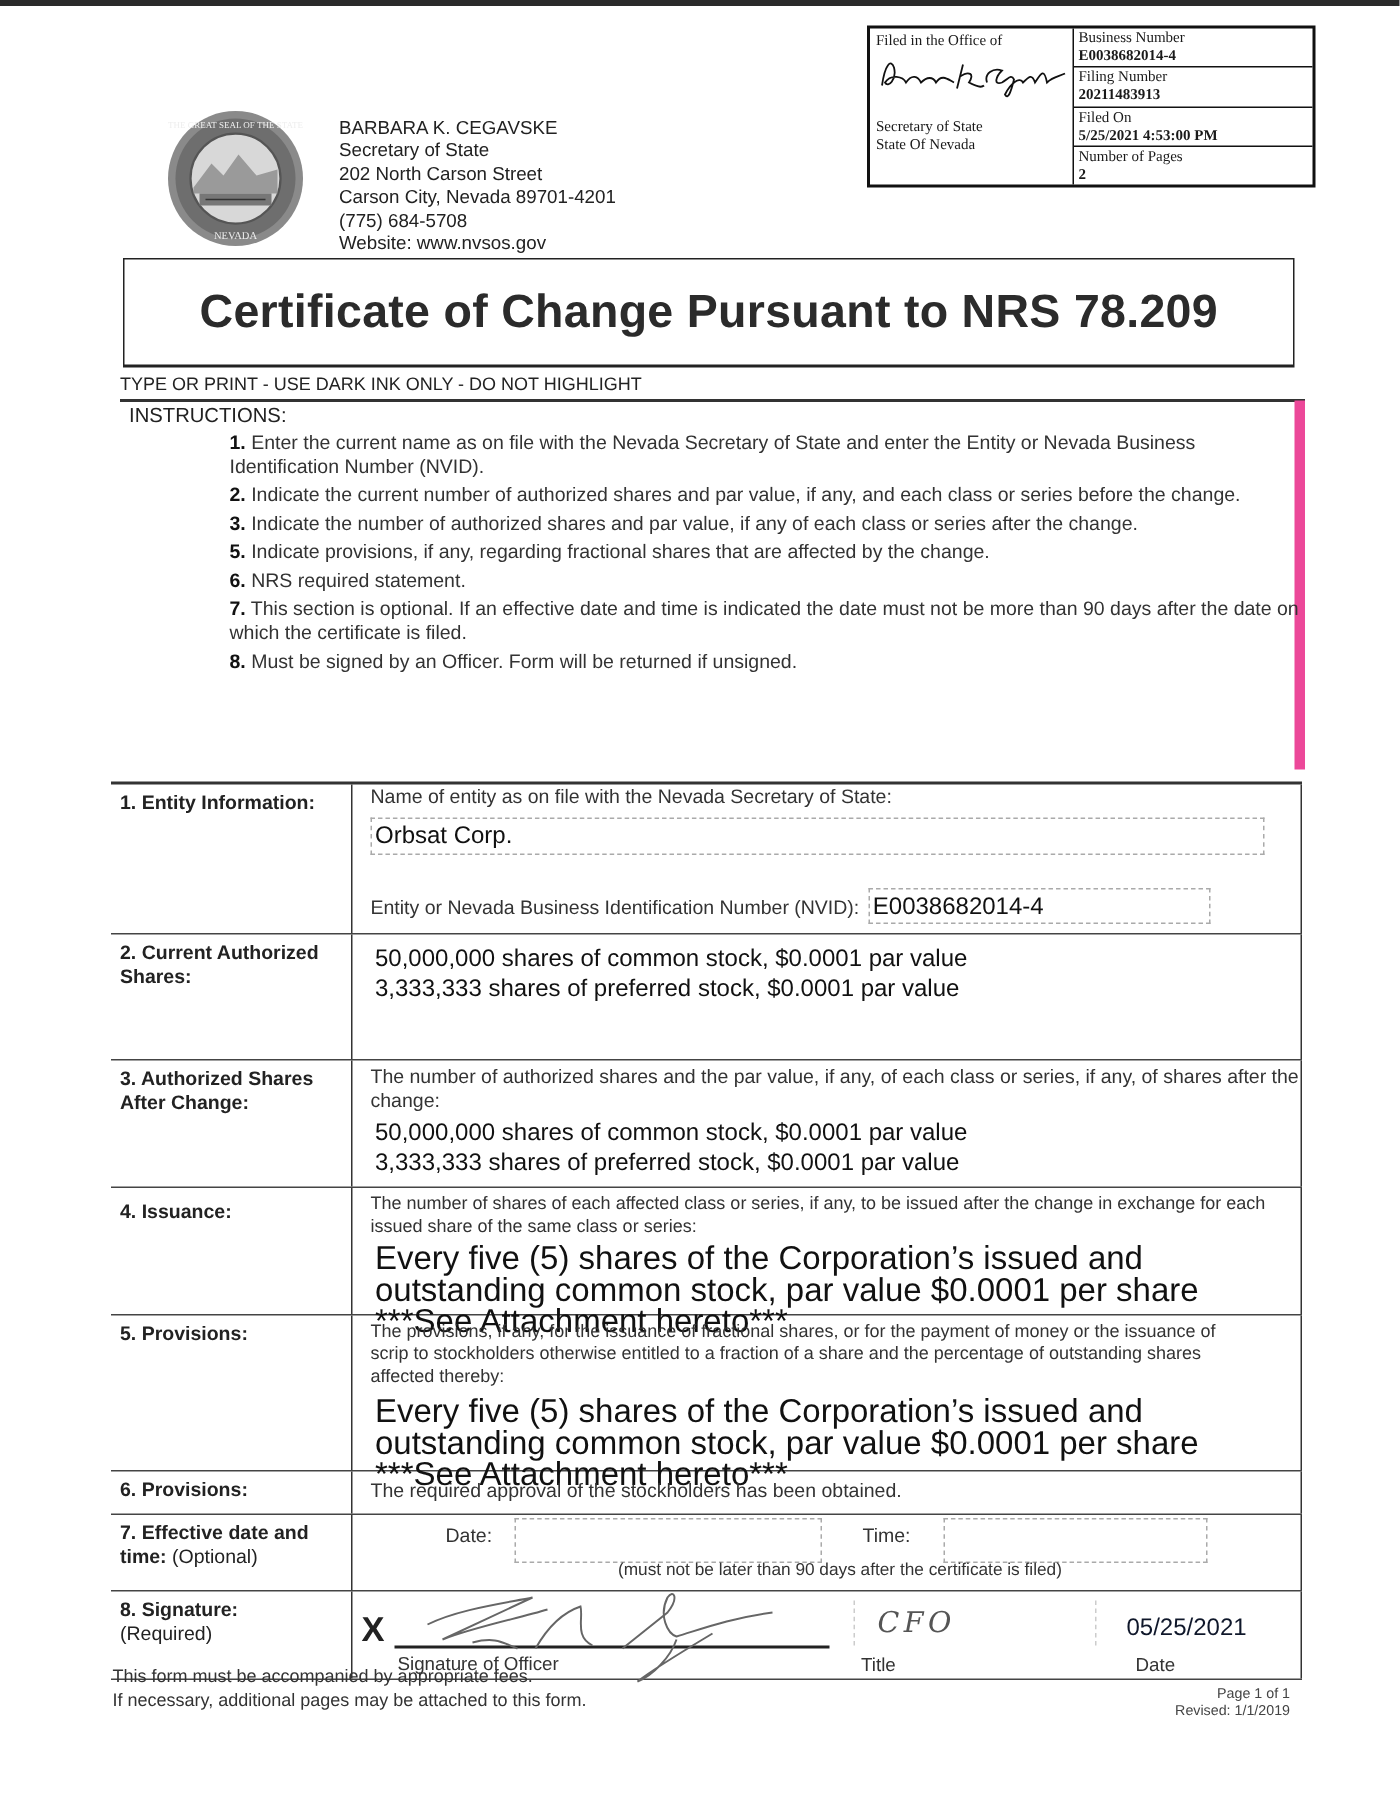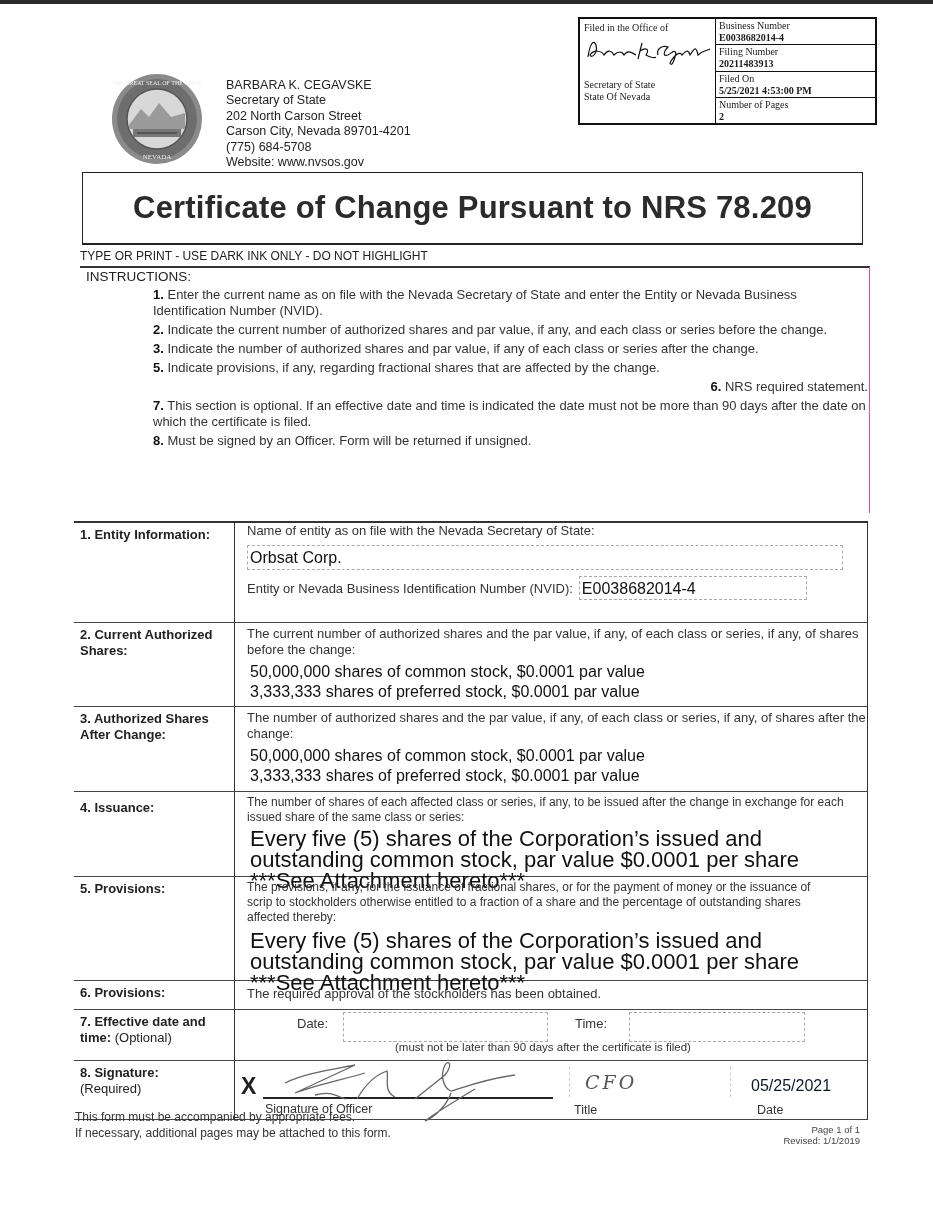--- a/index.html
+++ b/index.html
@@ -29,48 +29,48 @@
 
   
   .title-box { left: 82px; top: 172px; width: 781px; height: 73px; border: 1.5px solid #222; border-bottom-width: 2px; box-sizing: border-box;
     display: flex; align-items: center; justify-content: center; }
   .title-box h1 { margin: 0; font-size: 31px; font-weight: bold; color: #2b2b2b; letter-spacing: 0.2px; }
 
   .type-print { left: 80px; top: 249px; font-size: 12px; color: #222; }
   .rule-1 { left: 80px; top: 266px; width: 790px; height: 1.5px; background: #333; }
 
   
-  .instr { left: 80px; top: 267px; width: 790px; height: 246px; border-right: 1px solid #ec4899; box-sizing: border-box; }
+  .instr { left: 80px; top: 267px; width: 790px; height: 246px; border-right: 7px solid #ec4899; box-sizing: border-box; }
   .instr-h { position: absolute; left: 6px; top: 2px; font-size: 13.5px; color: #222; }
   .instr-list { position: absolute; left: 73px; top: 20px; width: 715px; font-size: 13px; line-height: 16px; color: #333; }
   .instr-item { margin-bottom: 3px; }
   .instr-item b { color: #111; }
 
   
   .form { left: 74px; top: 521px; width: 794px; border-top: 2px solid #333; box-sizing: border-box; }
   .row { display: flex; border-bottom: 1.5px solid #444; }
   .row .lbl { width: 160px; padding: 4px 6px; font-size: 13px; font-weight: bold; color: #222; box-sizing: border-box; line-height: 16px; }
   .row .lbl .opt { font-weight: normal; }
   .row .cnt { flex: 1; border-left: 1.5px solid #333; border-right: 1px solid #333; padding: 3px 0 3px 12px; box-sizing: border-box; position: relative; }
   .desc { font-size: 13px; line-height: 16px; color: #333; }
   .desc.small { font-size: 12px; line-height: 15px; }
   .val { font-size: 16px; line-height: 20px; color: #111; padding-left: 3px; }
   .val.big { font-size: 22px; line-height: 21px; }
 
   .field { border: 1px dashed #aaa; box-sizing: border-box; }
-  .entity-name { margin: 6px 24px 6px 0; height: 25px; padding: 3px 2px; font-size: 16px; color: #111; }
+  .entity-name { margin: 6px 24px 22px 0; height: 25px; padding: 3px 2px; font-size: 16px; color: #111; }
   .nvid-line { font-size: 13px; color: #333; display: flex; align-items: center; }
   .nvid { display: inline-block; margin-left: 6px; height: 24px; width: 228px; padding: 3px 2px; font-size: 16px; color: #111; }
 
   .r7 .cnt { height: 50px; }
   .date-lbl { position: absolute; left: 62px; top: 6px; font-size: 13px; color: #333; }
   .date-box { position: absolute; left: 108px; top: 2px; width: 205px; height: 30px; }
   .time-lbl { position: absolute; left: 340px; top: 6px; font-size: 13px; color: #333; }
   .time-box { position: absolute; left: 394px; top: 2px; width: 176px; height: 30px; }
-  .must-not { position: absolute; left: 160px; top: 31px; font-size: 11.5px; color: #333; text-align: center; }
+  .must-not { position: absolute; left: 177px; top: 31px; font-size: 11.5px; color: #333; text-align: center; }
 
   .r8 .cnt { height: 58px; }
   .x-mark { position: absolute; left: 6px; top: 12px; font-size: 23px; font-weight: bold; color: #222; }
   .sig-line { position: absolute; left: 28px; top: 36px; width: 290px; height: 1.5px; background: #222; }
   .sig-svg { position: absolute; left: 40px; top: -6px; width: 290px; height: 70px; }
   .sig-caption { position: absolute; left: 30px; top: 41px; font-size: 12.5px; color: #333; }
   .title-box2 { position: absolute; left: 334px; top: 6px; width: 160px; height: 30px; border: 1px dashed #ccc; border-width: 0 1px 0 1px; }
   .title-val { position: absolute; left: 350px; top: 10px; font-size: 19px; font-family: "DejaVu Serif", serif; font-style: italic; color: #555; letter-spacing: 3px; }
   .title-caption { position: absolute; left: 339px; top: 42px; font-size: 12.5px; color: #333; }
   .date-val { position: absolute; left: 516px; top: 16px; font-size: 16px; color: #0f172a; }
@@ -142,21 +142,21 @@
 <div class="abs type-print">TYPE OR PRINT - USE DARK INK ONLY - DO NOT HIGHLIGHT</div>
 <div class="abs rule-1"></div>
 
 <div class="abs instr">
   <div class="instr-h">INSTRUCTIONS:</div>
   <div class="instr-list" id="instr-list">
       <div class="instr-item"><b>1.</b> <span>Enter the current name as on file with the Nevada Secretary of State and enter the Entity or Nevada Business Identification Number (NVID).</span></div>
       <div class="instr-item"><b>2.</b> <span>Indicate the current number of authorized shares and par value, if any, and each class or series before the change.</span></div>
       <div class="instr-item"><b>3.</b> <span>Indicate the number of authorized shares and par value, if any of each class or series after the change.</span></div>
       <div class="instr-item" style="margin-left: 0px;"><b>5.</b> <span>Indicate provisions, if any, regarding fractional shares that are affected by the change.</span></div>
-      <div class="instr-item" style="margin-left: 0px; text-align: right;"><b>6.</b> <span>NRS required statement.</span></div>
+      <div class="instr-item" style="margin-left: 0px;"><b>6.</b> <span>NRS required statement.</span></div>
       <div class="instr-item" style="margin-left: 0px;"><b>7.</b> <span>This section is optional. If an effective date and time is indicated the date must not be more than 90 days after the date on which the certificate is filed.</span></div>
       <div class="instr-item" style="margin-left: 0px;"><b>8.</b> <span>Must be signed by an Officer. Form will be returned if unsigned.</span></div>
     </div>
 </div>
 
 <div class="abs form">
 
   <div class="row r1" style="height:99px;">
     <div class="lbl">1. Entity Information:</div>
     <div class="cnt" style="padding-top:0;">
@@ -165,21 +165,20 @@
       <div class="nvid-line">
         <span>Entity or Nevada Business Identification Number (NVID):</span>
         <span class="field nvid">E0038682014-4</span>
       </div>
     </div>
   </div>
 
   <div class="row r2" style="height:83px;">
     <div class="lbl">2. Current Authorized Shares:</div>
     <div class="cnt">
-      <div class="desc">The current number of authorized shares and the par value, if any, of each class or series, if any, of shares before the change:</div>
       <div class="val" style="margin-top:4px;">50,000,000 shares of common stock, $0.0001 par value</div>
       <div class="val">3,333,333 shares of preferred stock, $0.0001 par value</div>
     </div>
   </div>
 
   <div class="row r3" style="height:84px;">
     <div class="lbl">3. Authorized Shares After Change:</div>
     <div class="cnt">
       <div class="desc">The number of authorized shares and the par value, if any, of each class or series, if any, of shares after the change:</div>
       <div class="val" style="margin-top:4px;">50,000,000 shares of common stock, $0.0001 par value</div>

